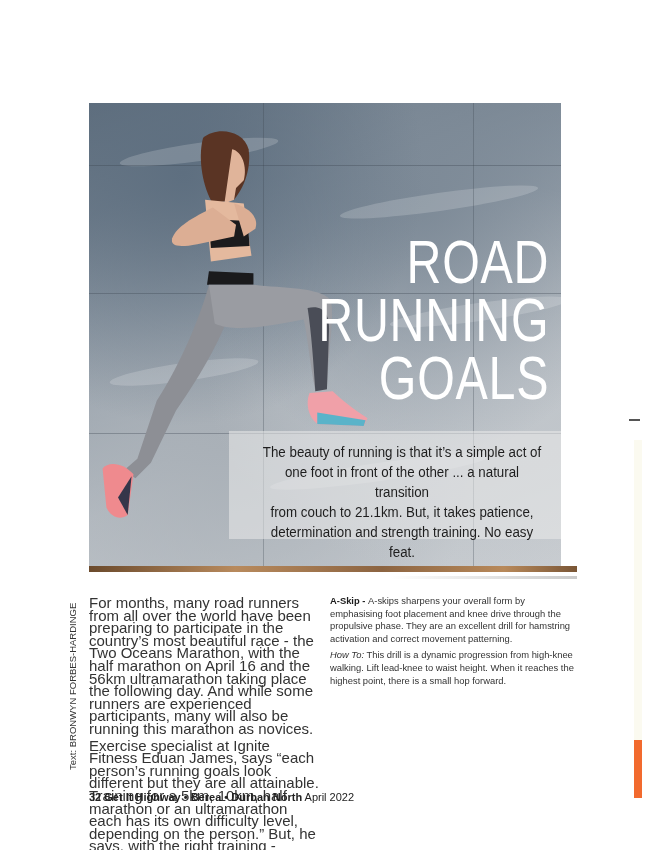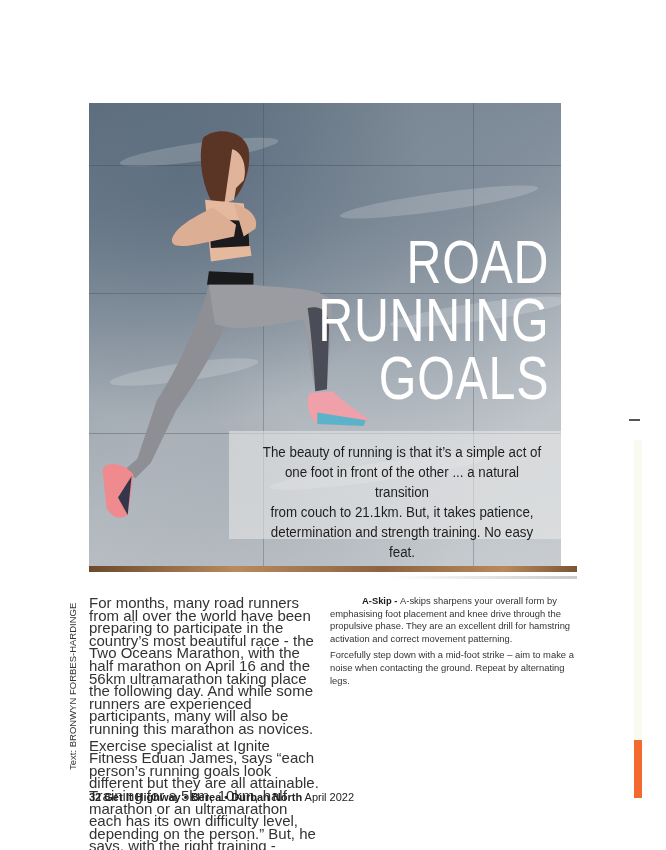--- a/index.html
+++ b/index.html
@@ -59,21 +59,21 @@
   }
   .col-left p { margin: 0 0 4px 0; }
   .col-right {
     position: absolute; left: 330px; top: 595px; width: 250px;
     font-family: "Liberation Sans", sans-serif; font-size: 9.4px; line-height: 12.6px; color: #333;
   }
   .col-right h2 {
     margin: 0 0 12px 0; font-size: 13px; line-height: 15.5px; font-weight: 700; color: #1c1c1c;
   }
   .col-right p { margin: 0 0 4px 0; }
-  .col-right b { color: #1c1c1c; margin-left: 32px; }
+  .col-right b { color: #1c1c1c; }
   .footer {
     position: absolute; left: 89px; top: 791px; font-size: 11px; color: #222;
     font-family: "Liberation Sans", sans-serif;
   }
   .footer b { font-weight: 700; }
   .side-dash { position: absolute; left: 629px; top: 419px; width: 11px; height: 1.5px; background: #555; }
   .side-track { position: absolute; left: 634px; top: 440px; width: 8px; height: 300px; background: #fbfaf0; }
   .side-bar { position: absolute; left: 634px; top: 740px; width: 8px; height: 58px; background: #f26a2e; }
 </style>
 </head>
@@ -138,21 +138,21 @@
 
 <div class="byline">Text: BRONWYN FORBES-HARDINGE</div>
 
 <div class="col-left">
   <p>For months, many road runners from all over the world have been preparing to participate in the country’s most beautiful race - the Two Oceans Marathon, with the half marathon on April 16 and the 56km ultramarathon taking place the following day. And while some runners are experienced participants, many will also be running this marathon as novices.</p>
   <p>Exercise specialist at Ignite Fitness Eduan James, says “each person’s running goals look different but they are all attainable. Training for a 5km, 10km, half marathon or an ultramarathon each has its own difficulty level, depending on the person.” But, he says, with the right training - endurance as well as strength training - it’s possible for everyone to achieve their personal goals”</p>
 </div>
 
 <div class="col-right">
   <p><b>A-Skip - </b><span>A-skips sharpens your overall form by emphasising foot placement and knee drive through the propulsive phase. They are an excellent drill for hamstring activation and correct movement patterning.</span></p>
-  <p>Forcefully step down with a mid-foot strike – aim to make a noise when contacting the ground. Repeat by alternating legs.</p>
+  <p><i>How To:</i><span> This drill is a dynamic progression from high-knee walking. Lift lead-knee to waist height. When it reaches the highest point, there is a small hop forward.</span></p>
 </div>
 
 <div class="footer">
   <b>32</b>
   <b>Get It Highway • Berea • Durban North</b>
   <span>April 2022</span>
 </div>
 
 <div class="side-dash"></div>
 <div class="side-track"></div>

